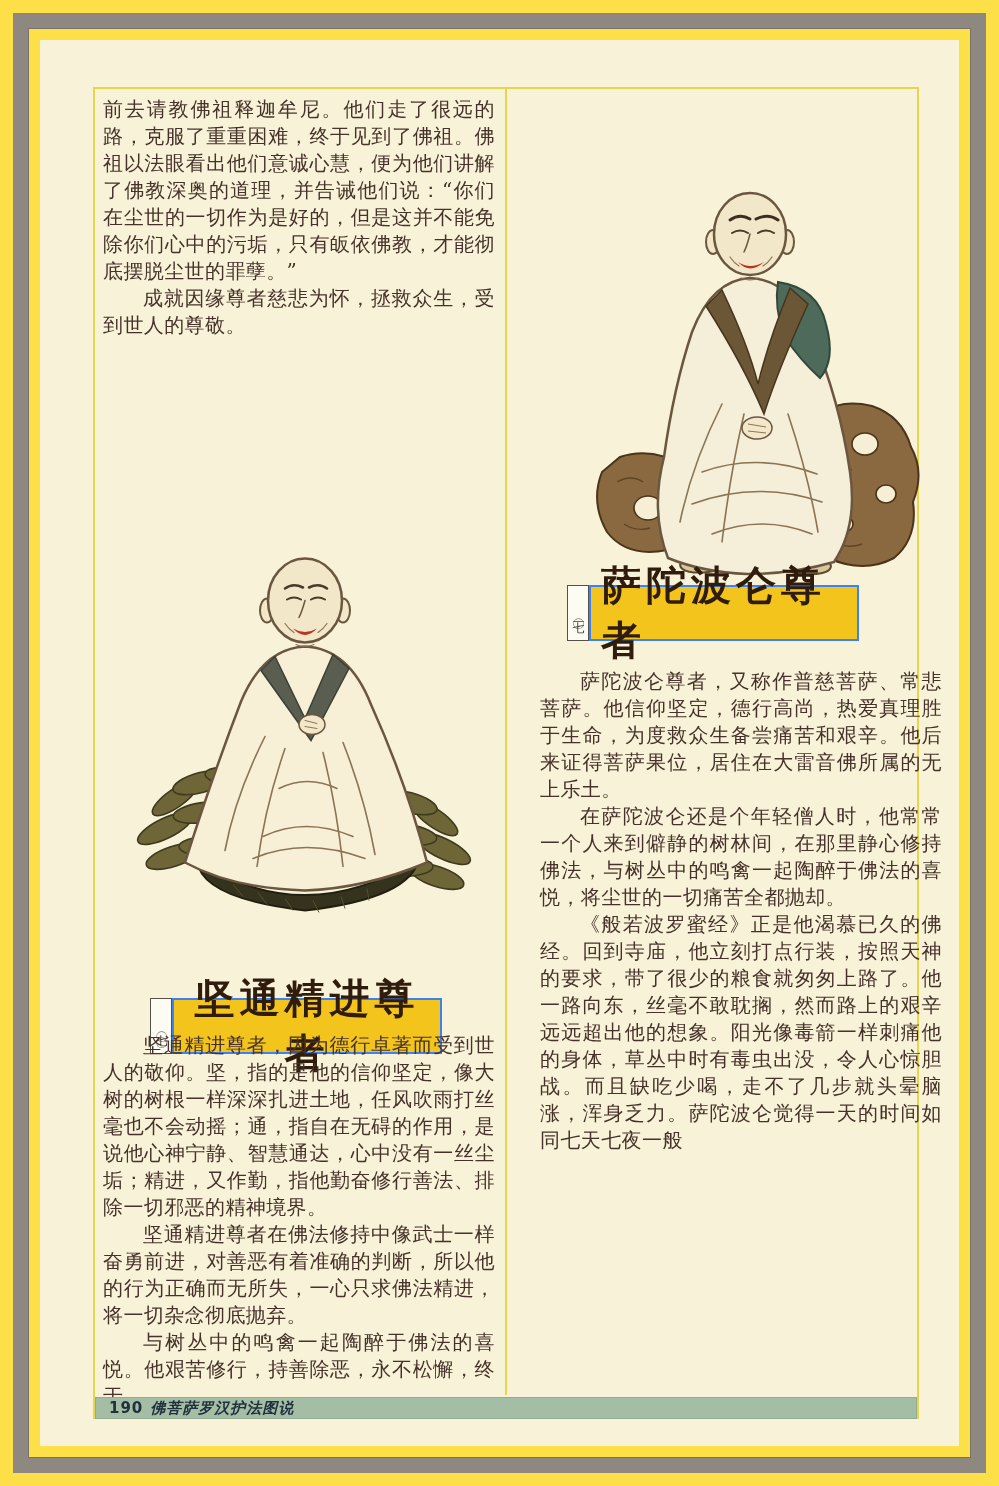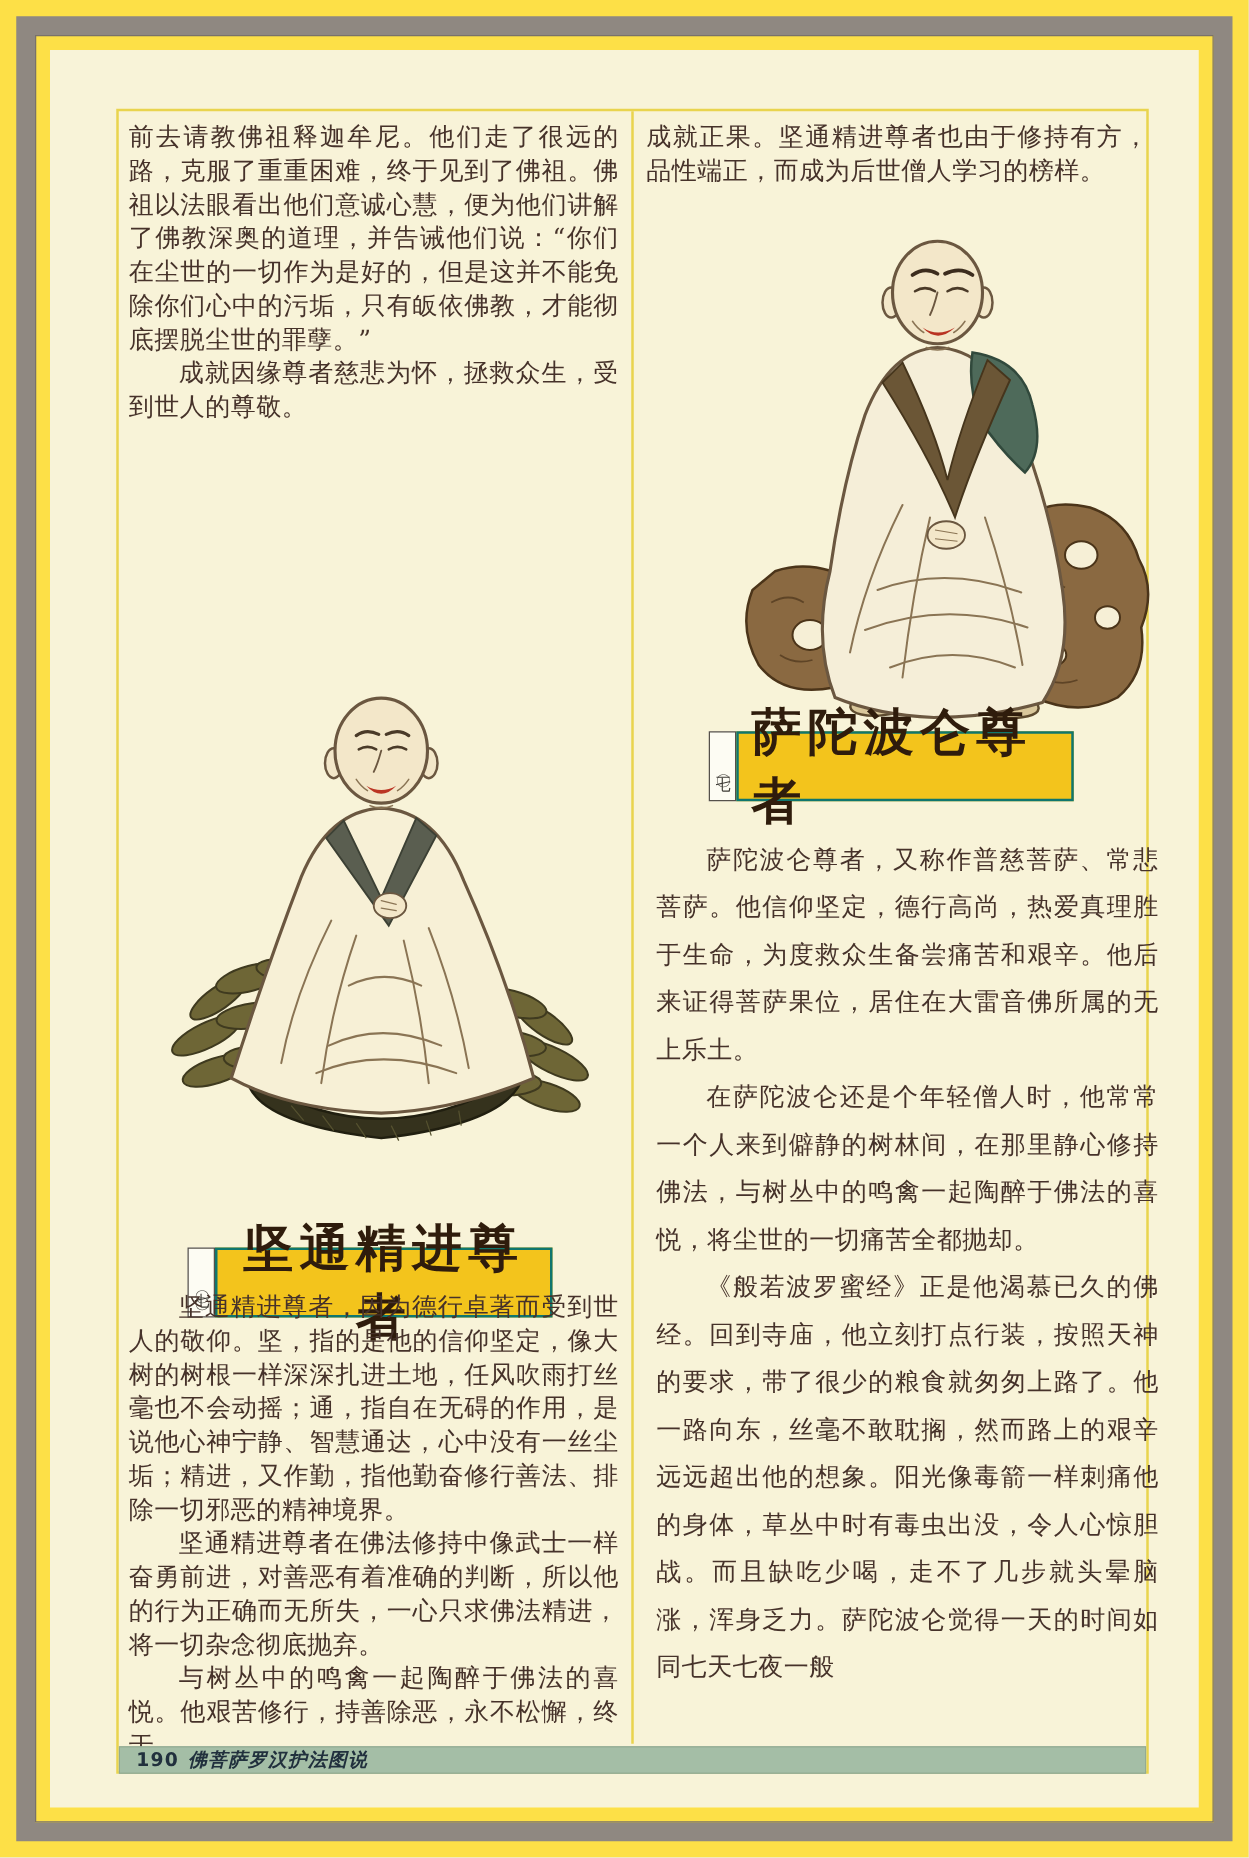--- a/index.html
+++ b/index.html
@@ -22,21 +22,21 @@
   .body-text p{margin:0;text-indent:2em;}
   .body-text p.no-indent{text-indent:0;}
 
   .illustration{position:absolute;}
 
   .banner-row{position:absolute;display:flex;align-items:stretch;}
   .index-box{width:22px;background:#fdfcf3;border:1px solid #55504a;box-sizing:border-box;
              display:flex;align-items:center;justify-content:center;
              writing-mode:vertical-rl;text-orientation:upright;
              font-size:12px;color:#3d3a34;letter-spacing:3px;font-family:"DejaVu Sans", sans-serif;}
-  .banner{background:#f3c41c;border:2px solid #0f766e;box-sizing:border-box;
+  .banner{background:#f3c41c;border:2px solid #3b82f6;box-sizing:border-box;
           display:flex;align-items:center;justify-content:center;
           font-size:40px;font-weight:bold;color:#2f1c0c;letter-spacing:5px;
           padding:0 10px;}
 
   .footer-band{position:absolute;left:95px;top:1397px;width:822px;height:22px;
                background:#a4bea6;box-shadow:inset 0 0 0 1px #93ab93;
                display:flex;align-items:center;}
   .footer-band .txt{font-family:"DejaVu Sans", sans-serif;font-weight:bold;
                     font-size:15px;color:#21303d;letter-spacing:1px;margin-left:14px;}
   .footer-band .sep{width:7px;}
@@ -128,23 +128,20 @@
     <div class="index-box">〇七〇</div>
     <div class="banner" style="width:270px;">坚通精进尊者</div>
   </div>
 
   <div class="body-text" style="left:103px;top:1032px;width:392px;">
     <p>坚通精进尊者，因为德行卓著而受到世人的敬仰。坚，指的是他的信仰坚定，像大树的树根一样深深扎进土地，任风吹雨打丝毫也不会动摇；通，指自在无碍的作用，是说他心神宁静、智慧通达，心中没有一丝尘垢；精进，又作勤，指他勤奋修行善法、排除一切邪恶的精神境界。</p>
     <p>坚通精进尊者在佛法修持中像武士一样奋勇前进，对善恶有着准确的判断，所以他的行为正确而无所失，一心只求佛法精进，将一切杂念彻底抛弃。</p>
     <p>与树丛中的鸣禽一起陶醉于佛法的喜悦。他艰苦修行，持善除恶，永不松懈，终于</p>
   </div>
 
-  <div class="body-text" style="left:517px;top:96px;width:402px;">
-    <p class="no-indent">成就正果。坚通精进尊者也由于修持有方，品性端正，而成为后世僧人学习的榜样。</p>
-  </div>
 
   <div class="illustration" style="left:572px;top:172px;width:363px;height:406px;">
     <svg width="363" height="406" viewBox="0 0 363 406">
 
       <path d="M30,300 Q18,330 35,360 Q55,386 95,378 Q120,370 128,345 Q136,314 115,295 Q80,274 48,285 Z" fill="#8a6941" stroke="#4b3419" stroke-width="2"></path>
       <ellipse cx="76" cy="336" rx="14" ry="12" fill="#f6efd6" stroke="#4b3419" stroke-width="1.6"></ellipse>
       <path d="M45,310 q14,-8 26,0 M52,352 q12,8 26,4" fill="none" stroke="#5e4426" stroke-width="1.4"></path>
       <path d="M252,240 Q232,262 240,292 Q228,302 234,330 Q226,366 256,386 Q292,402 322,386 Q346,366 341,330 Q353,300 339,275 Q330,244 300,234 Q270,227 252,240 Z" fill="#8a6941" stroke="#4b3419" stroke-width="2"></path>
       <ellipse cx="293" cy="272" rx="13" ry="11" fill="#f6efd6" stroke="#4b3419" stroke-width="1.6"></ellipse>
       <ellipse cx="314" cy="322" rx="10" ry="9" fill="#f6efd6" stroke="#4b3419" stroke-width="1.6"></ellipse>
@@ -183,21 +180,21 @@
       <path d="M158,85 Q162,91 167,94 M200,85 Q196,91 191,94" fill="none" stroke="#8a7454" stroke-width="1.2" stroke-linecap="round"></path>
       <path d="M169,106 Q178,110 187,106" fill="none" stroke="#8a7454" stroke-width="1.2" stroke-linecap="round"></path>
     </svg>
   </div>
 
   <div class="banner-row" style="left:567px;top:585px;height:56px;">
     <div class="index-box">〇七一</div>
     <div class="banner" style="width:270px;">萨陀波仑尊者</div>
   </div>
 
-  <div class="body-text" style="left:525px;top:668px;width:402px;line-height:38px;">
+  <div class="body-text" style="left:540px;top:668px;width:402px;line-height:27px;">
     <p>萨陀波仑尊者，又称作普慈菩萨、常悲菩萨。他信仰坚定，德行高尚，热爱真理胜于生命，为度救众生备尝痛苦和艰辛。他后来证得菩萨果位，居住在大雷音佛所属的无上乐土。</p>
     <p>在萨陀波仑还是个年轻僧人时，他常常一个人来到僻静的树林间，在那里静心修持佛法，与树丛中的鸣禽一起陶醉于佛法的喜悦，将尘世的一切痛苦全都抛却。</p>
     <p>《般若波罗蜜经》正是他渴慕已久的佛经。回到寺庙，他立刻打点行装，按照天神的要求，带了很少的粮食就匆匆上路了。他一路向东，丝毫不敢耽搁，然而路上的艰辛远远超出他的想象。阳光像毒箭一样刺痛他的身体，草丛中时有毒虫出没，令人心惊胆战。而且缺吃少喝，走不了几步就头晕脑涨，浑身乏力。萨陀波仑觉得一天的时间如同七天七夜一般</p>
   </div>
 
   <div class="footer-band">
     <span class="txt">190</span>
     <span class="sep"></span>
     <span class="txt" style="margin-left:0;font-style:italic;">佛菩萨罗汉护法图说</span>
   </div>

